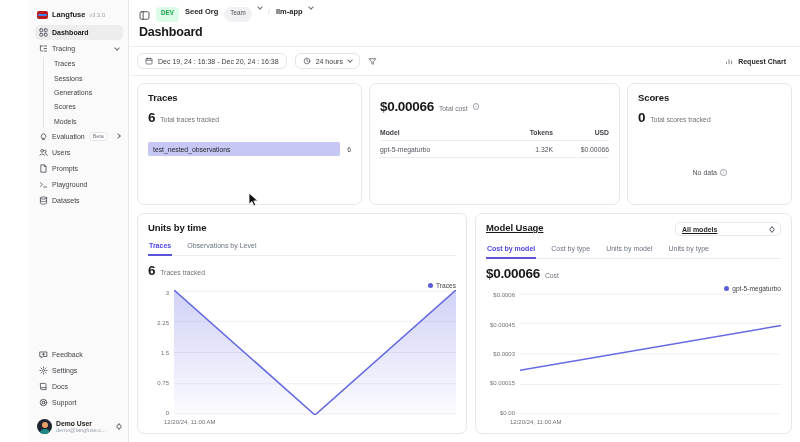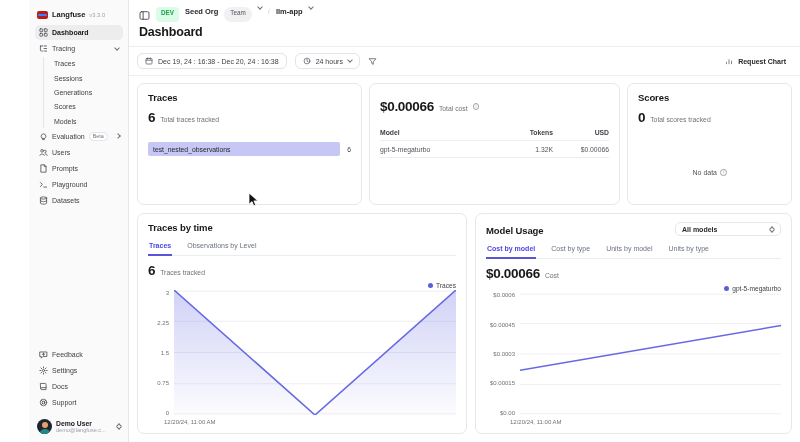--- a/index.html
+++ b/index.html
@@ -87,21 +87,21 @@
   .ycol{position:relative;flex:none;}
   .w26{width:26px;} .w34{width:34px;}
   .ycol span{position:absolute;right:5px;transform:translateY(-50%);font-size:6px;color:#71717a;white-space:nowrap;}
   .plot{flex:1;position:relative;min-width:0;}
   .plot svg{position:absolute;inset:0;width:100%;height:100%;display:block;}
   .grid-line{stroke:#ebebef;stroke-width:0.8;}
   .chart-line{fill:none;stroke:#6569e2;stroke-width:1.6;}
   .xrow{height:10px;display:flex;align-items:flex-end;font-size:6px;color:#71717a;}
   .pl16{padding-left:16px;} .pl24{padding-left:24px;}
 
-  .mu-head{display:flex;align-items:flex-end;justify-content:space-between;}
+  .mu-head{display:flex;align-items:flex-start;justify-content:space-between;text-decoration:underline;}
   .select{display:flex;align-items:center;justify-content:space-between;width:106px;border:1px solid #e7e7ea;
     border-radius:5px;padding:2.5px 6px;font-size:7px;font-weight:600;color:#27272a;}
 
   .cursor{position:absolute;left:248px;top:192px;z-index:9;}
 </style>
 </head>
 <body>
 
 <div class="app">
 
@@ -340,21 +340,21 @@
           </div>
           <div class="nodata">
             <span>No data</span>
             <span class="info-i">i</span>
           </div>
         </div>
       </div>
 
       <div class="row2">
         <div class="card">
-          <div class="card-title">Traces by time</div>
+          <div class="card-title">Units by time</div>
           <div class="tabs">
             <span class="tab active">Traces</span>
             <span class="tab">Observations by Level</span>
           </div>
           <div class="metric">
             <span class="val">6</span>
             <span class="sub">Traces tracked</span>
           </div>
           <div class="legend">
             <span class="dot"></span>

